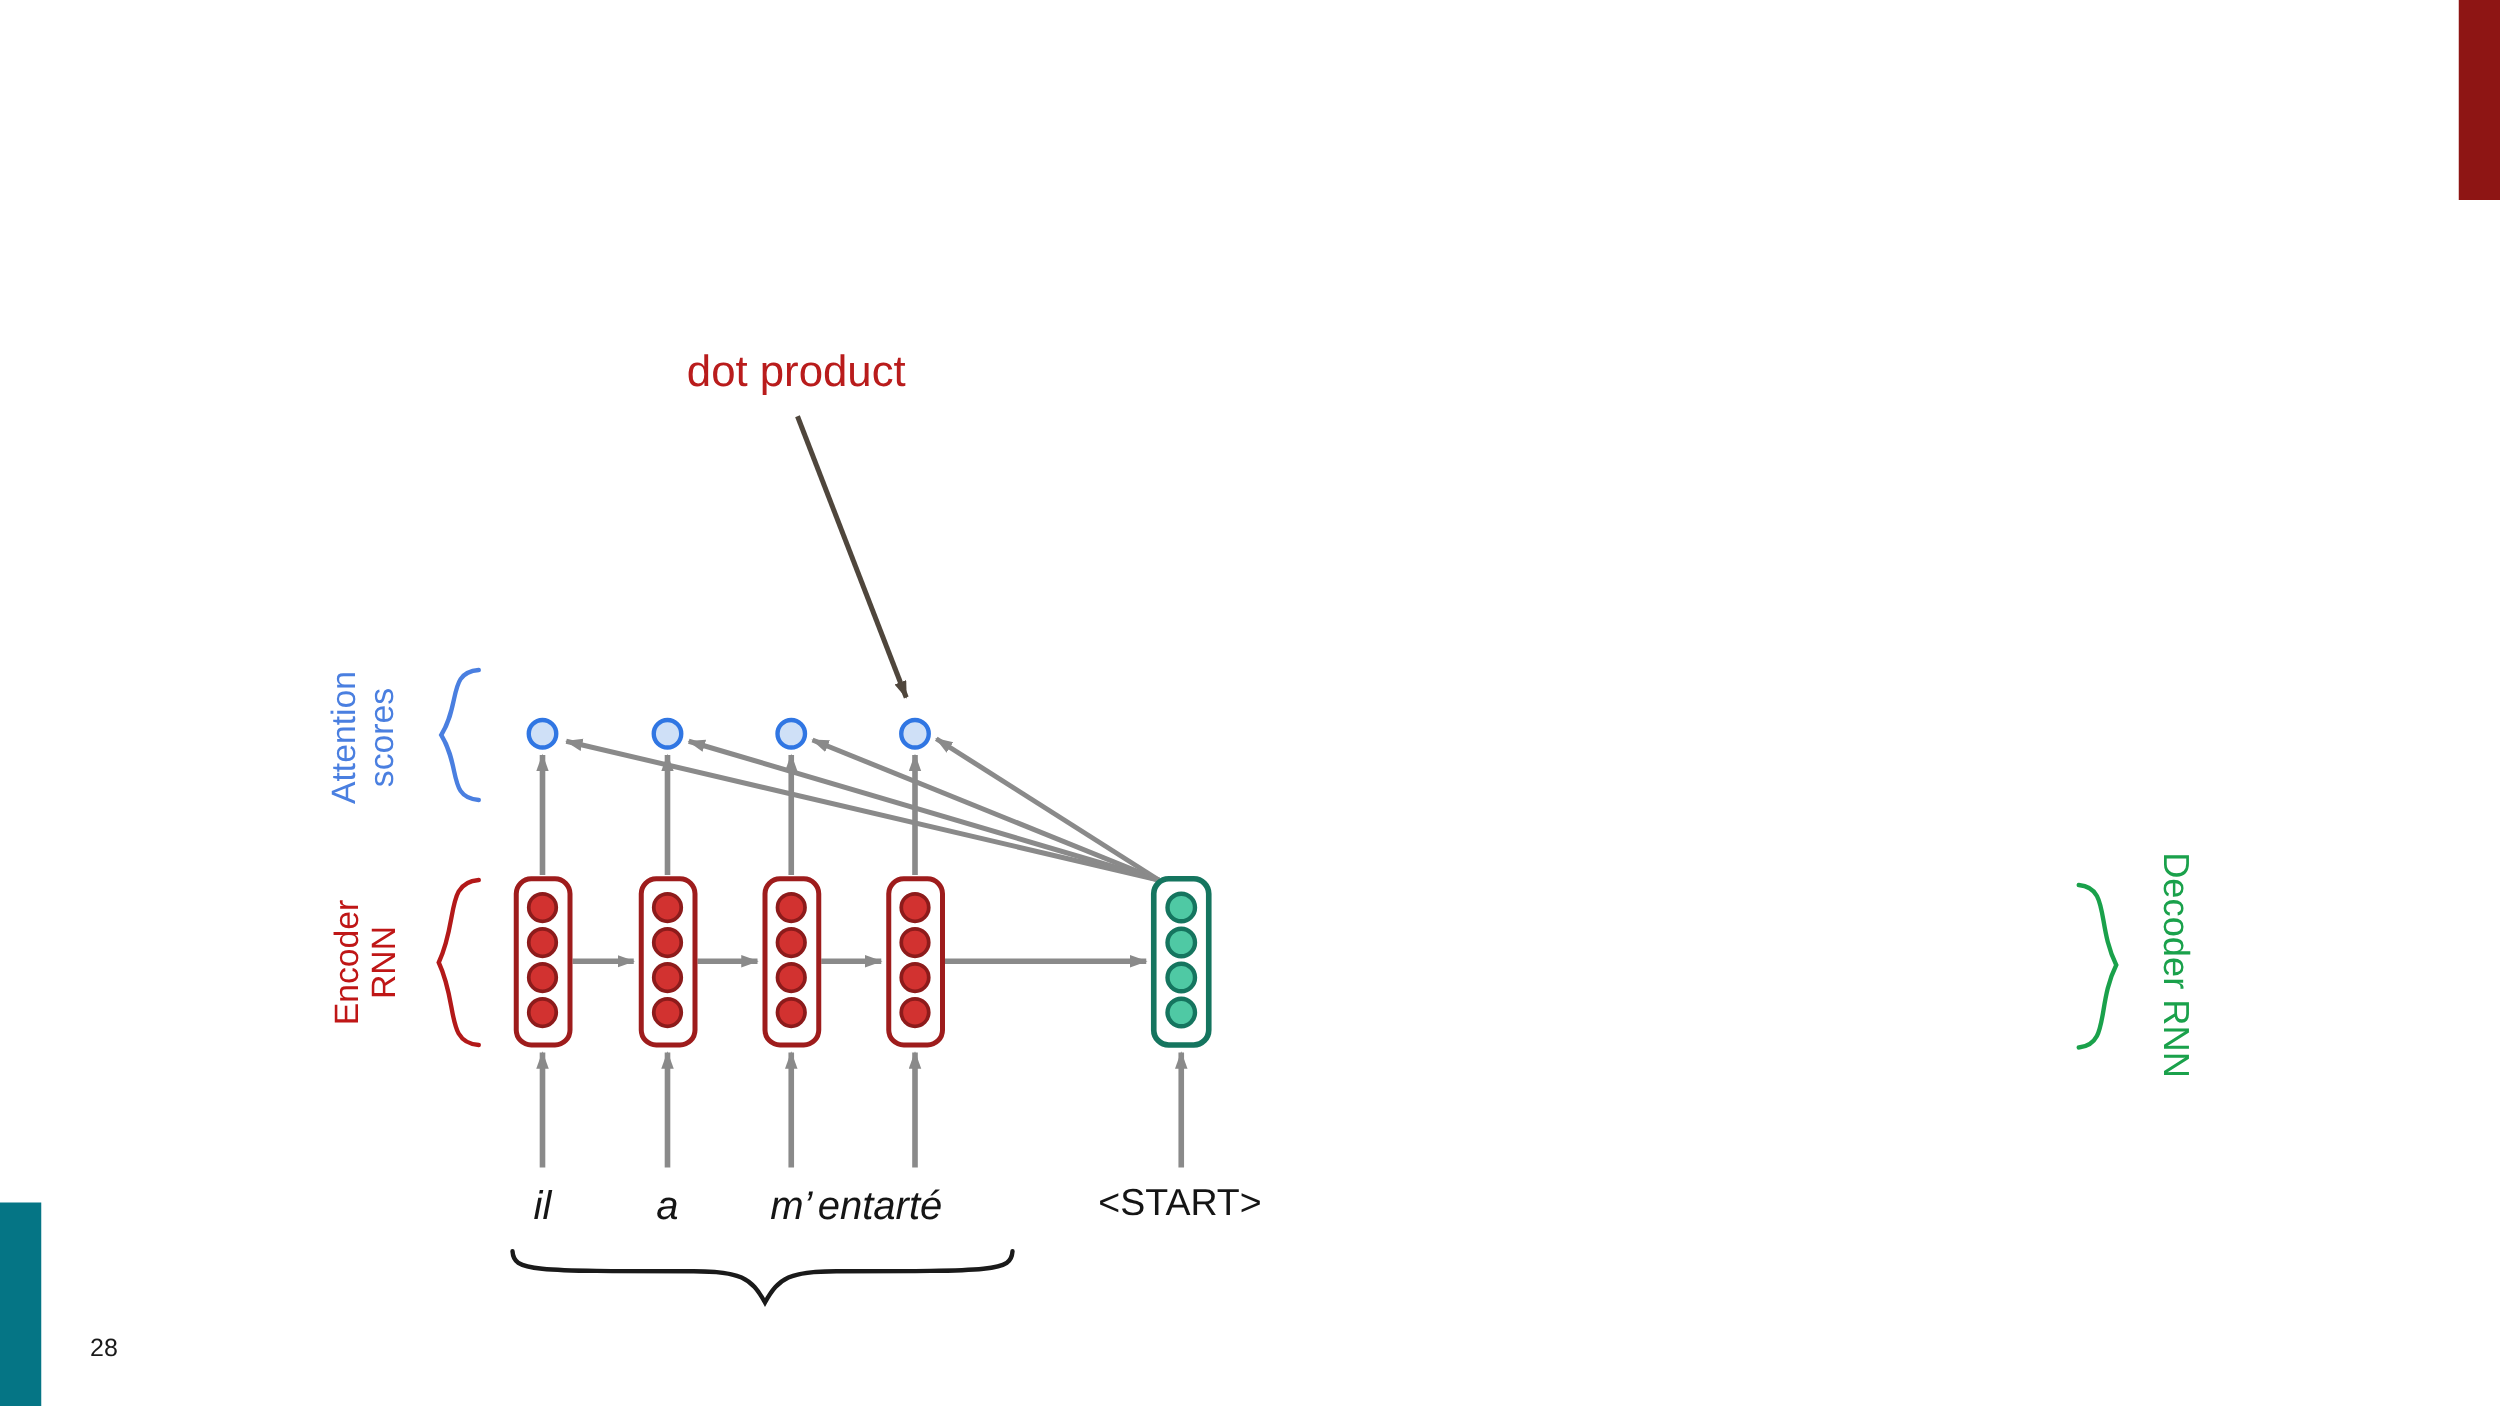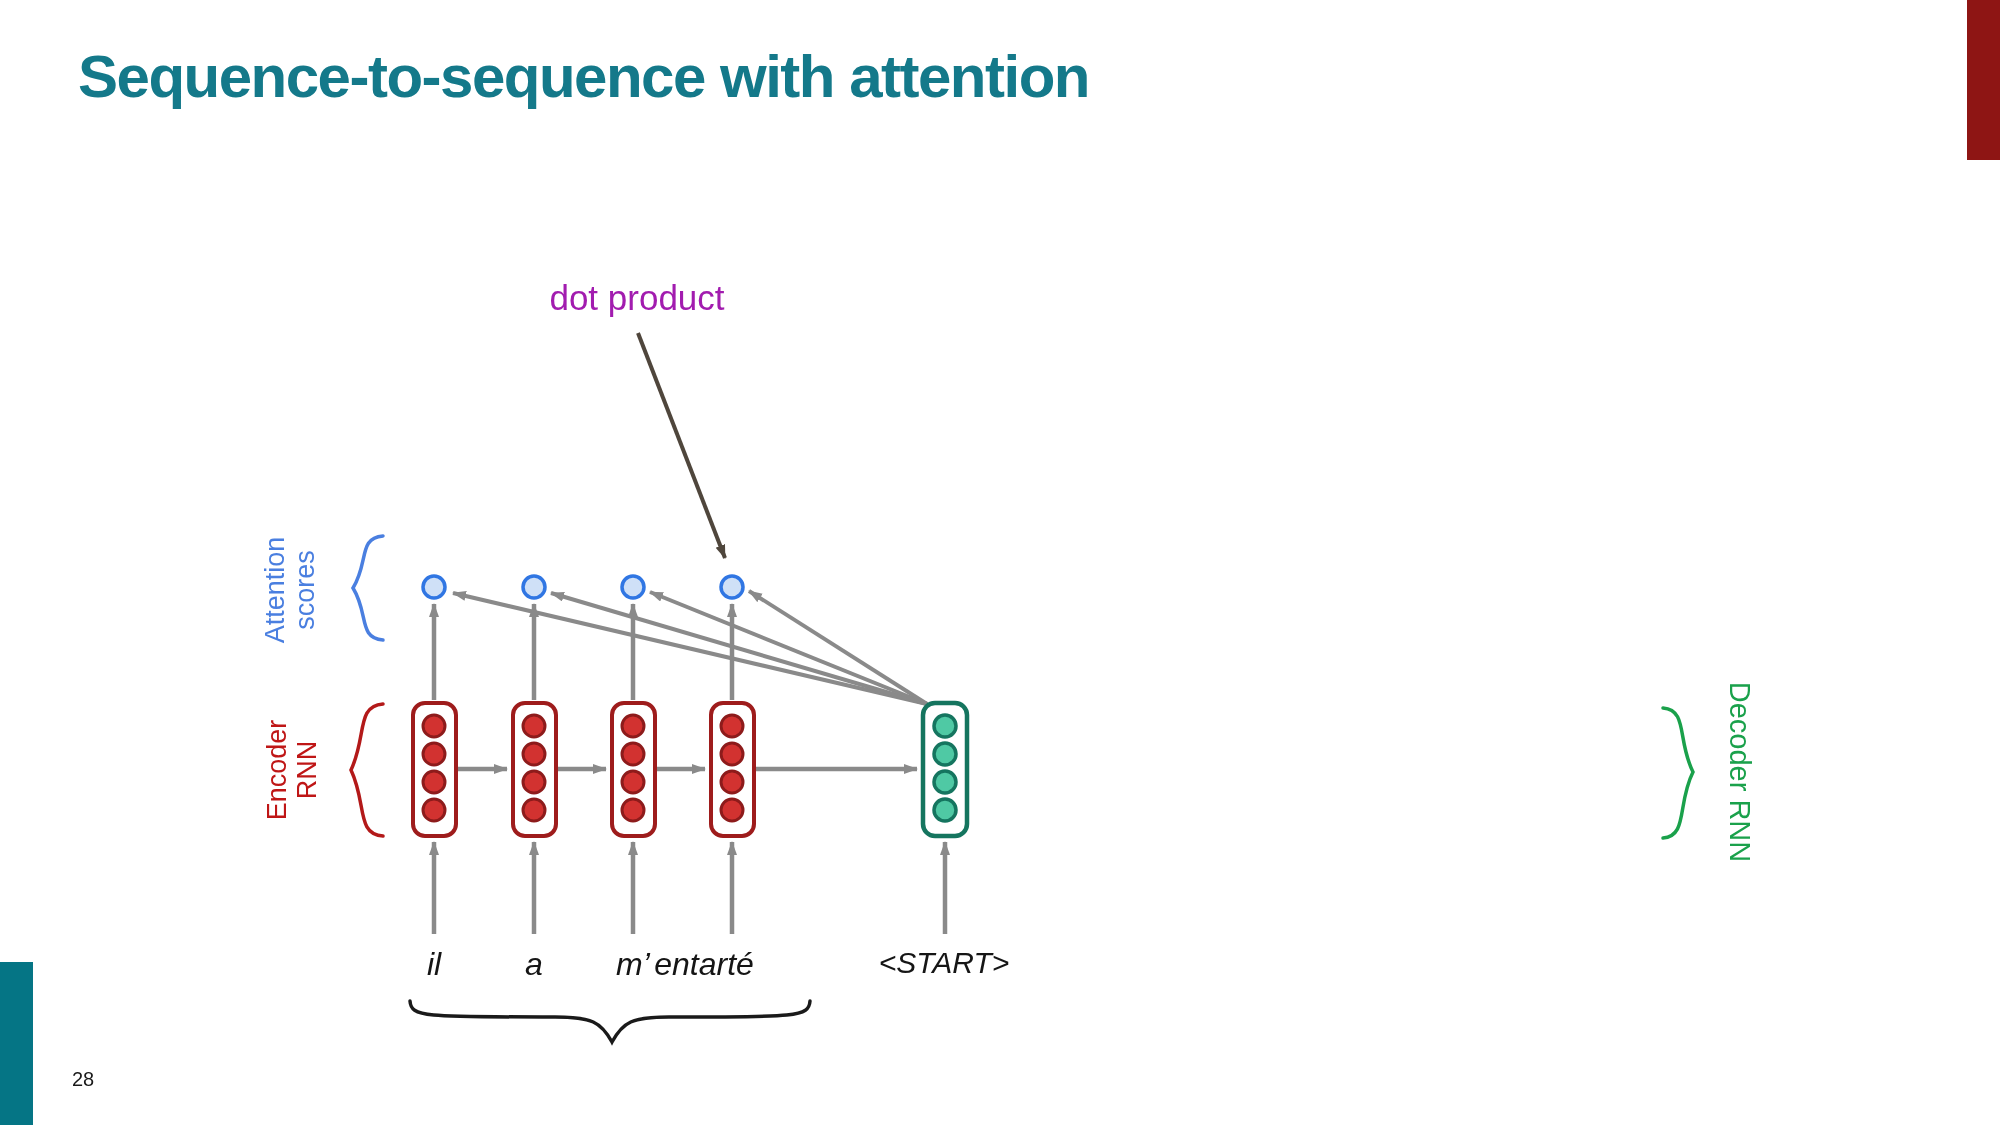--- a/index.html
+++ b/index.html
@@ -14,21 +14,21 @@
   .corner-bar-top{left:1967px;top:0;width:33px;height:160px;background:#8e1514;}
   .corner-bar-bottom{left:0;top:962px;width:33px;height:163px;background:#057585;}
   .title{
     left:78px;top:42px;width:1500px;
     font-size:60px;font-weight:bold;letter-spacing:-1.5px;
     color:#14798a;
   }
   .page-number{left:72px;top:1068px;font-size:20px;color:#1a1a1a;}
   .dot-product-label{
     left:487px;top:278px;width:300px;text-align:center;
-    font-size:35px;color:#a21caf;
+    font-size:35px;color:#b91c1c;
   }
   .rot-label{
     width:170px;height:80px;text-align:center;line-height:1.12;
     font-size:27px;
   }
   .attention-label{
     left:215px;top:550px;color:#4a7fe0;
     transform:rotate(-90deg);
   }
   .encoder-label{
@@ -43,37 +43,36 @@
   .word-label{
     top:946px;width:200px;text-align:center;
     font-size:32px;font-style:italic;color:#151515;
   }
   .w-il{left:334px;}
   .w-a{left:434px;}
   .w-m{left:533px;}
   .w-entarte{left:604px;}
   .start-label{
     left:844px;top:946px;width:200px;text-align:center;
-    font-size:30px;font-style:italic;color:#151515;
+    font-size:30px;color:#151515;
   }
   .source-label{
     left:412px;top:1052px;width:400px;text-align:center;
     font-size:34px;color:#1a1a1a;
   }
   svg.diagram{left:0;top:0;}
 </style>
 </head>
 <body>
 
 <div class="slide">
 
   <div class="abs corner-bar-top"></div>
   <div class="abs corner-bar-bottom"></div>
 
-  <div class="abs title">Sequence-to-sequence with attention</div>
 
   <svg class="abs diagram" width="2000" height="1125" viewBox="0 0 2000 1125">
     <defs>
       <marker id="arrGray" markerUnits="userSpaceOnUse" markerWidth="16" markerHeight="12" refX="13" refY="5" orient="auto">
         <path d="M0,0 L14,5 L0,10 Z" fill="#8a8a8a"></path>
       </marker>
       <marker id="arrBrown" markerUnits="userSpaceOnUse" markerWidth="16" markerHeight="12" refX="13" refY="5" orient="auto">
         <path d="M0,0 L14,5 L0,10 Z" fill="#4f463c"></path>
       </marker>
     </defs>

